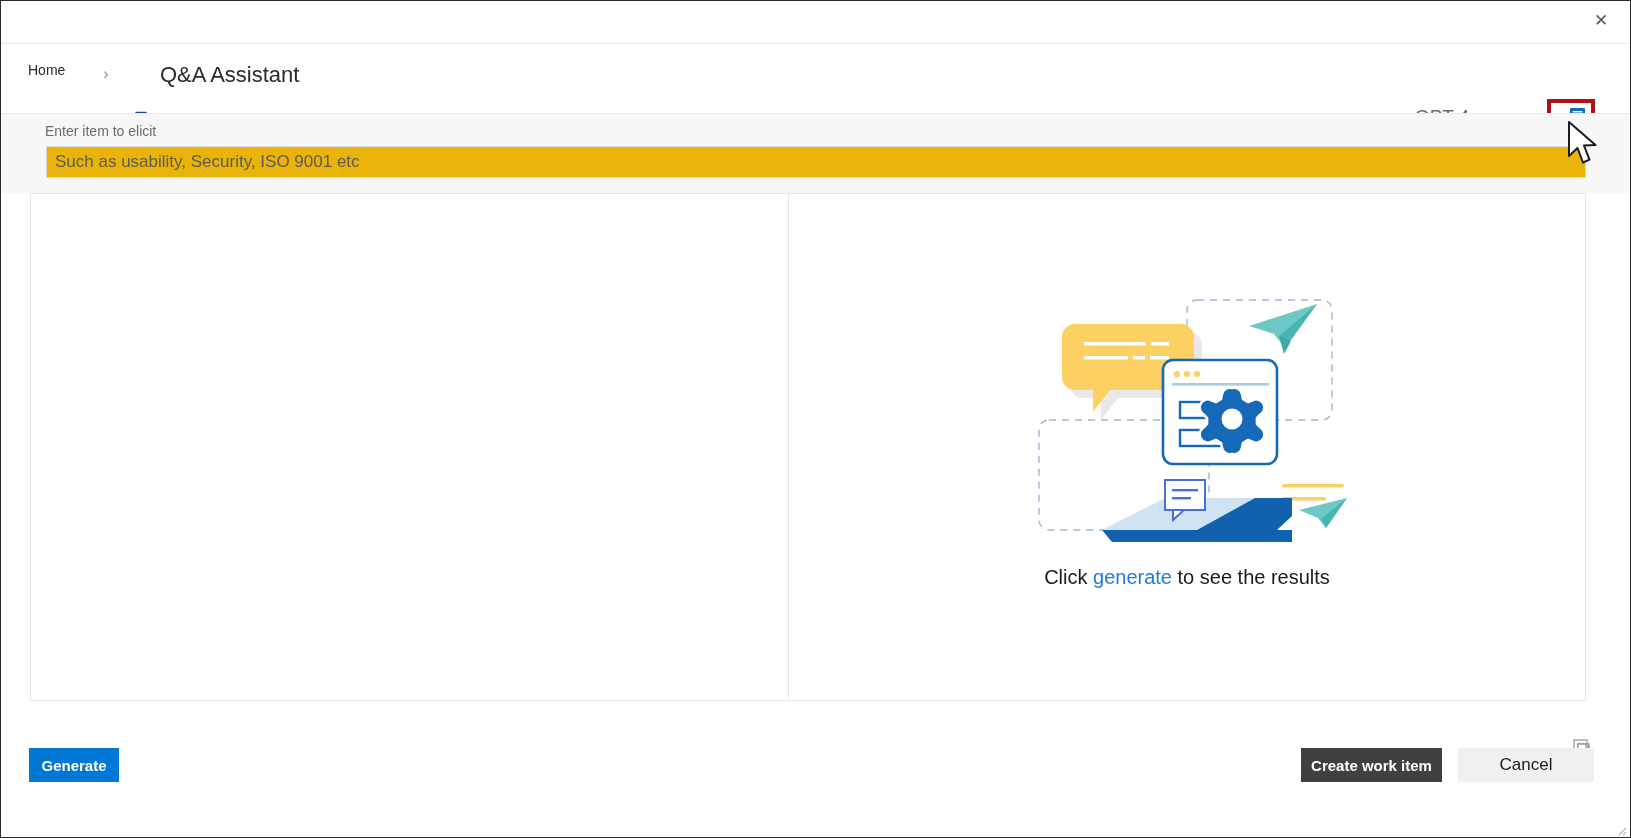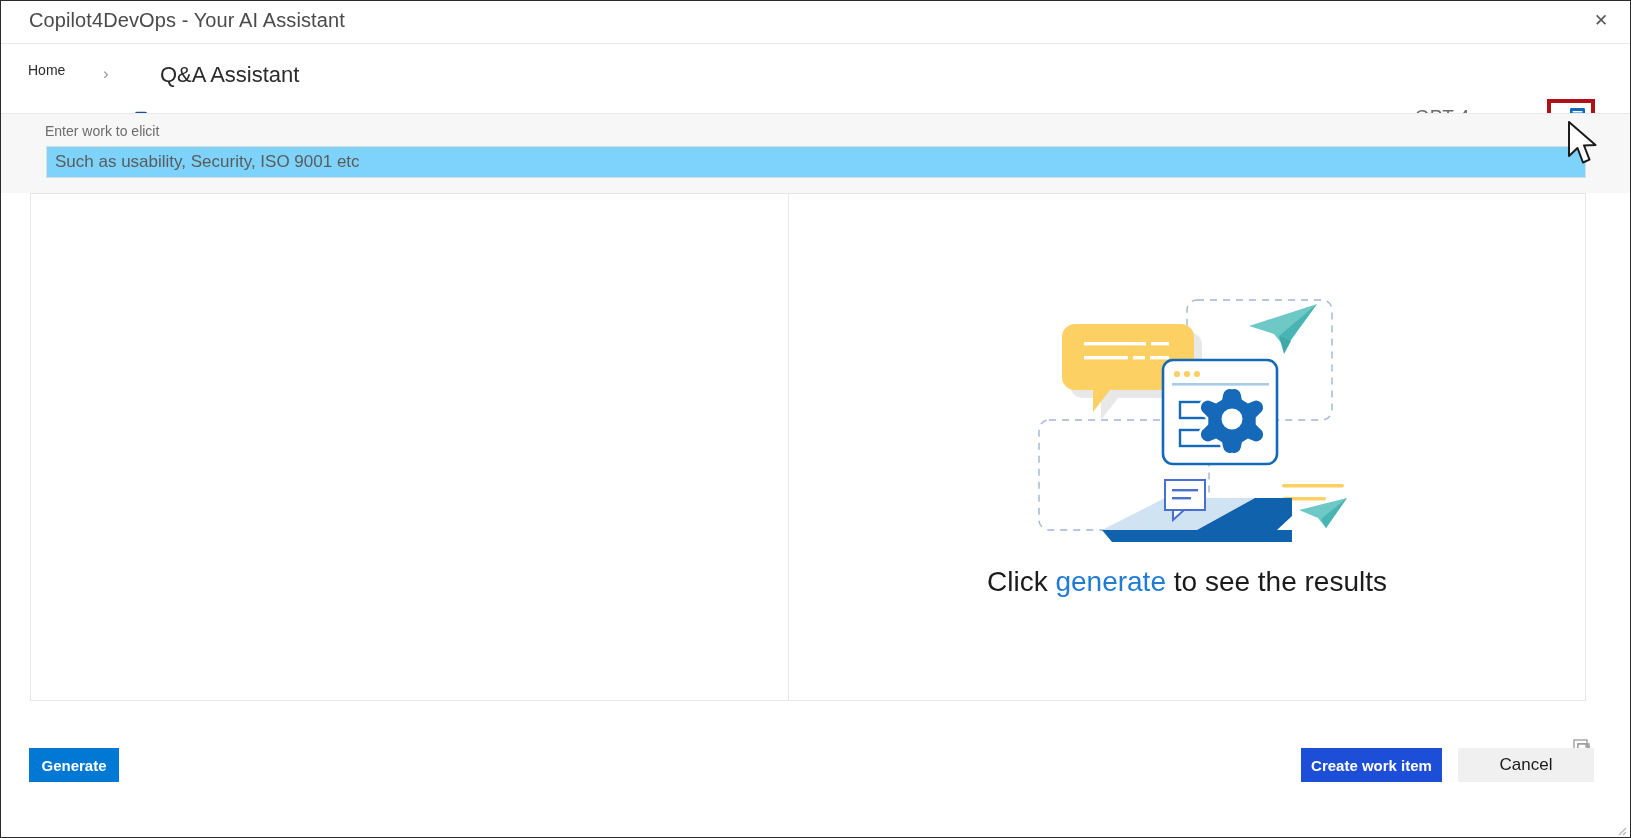--- a/index.html
+++ b/index.html
@@ -176,21 +176,21 @@
     white-space: nowrap;
   }
   .topic-input {
     position: absolute;
     left: 45px;
     top: 32px;
     width: 1540px;
     height: 32px;
     box-sizing: border-box;
     border: 1px solid #dcdcdc;
-    background: #7dd3fc;
+    background: #eab308;
     font-family: "Liberation Sans", sans-serif;
     font-size: 17px;
     color: #5b5b5b;
     padding: 0 8px;
     outline: none;
   }
   .topic-input::placeholder { color: #5b5b5b; opacity: 1; }
 
   
   .content-wrap {
@@ -222,21 +222,21 @@
     transform: translateX(-50%);
     width: 320px;
     height: 272px;
   }
   .result-hint {
     position: absolute;
     left: 0;
     right: 0;
     top: 372px;
     text-align: center;
-    font-size: 28px;
+    font-size: 20px;
     color: #1b1b1b;
     font-weight: 400;
   }
   .result-hint .accent { color: #1f7bd6; }
 
   
   .copy-icon {
     position: absolute;
     left: 1572px;
     top: 738px;
@@ -263,21 +263,21 @@
     width: 90px;
     height: 34px;
     background: #0078d4;
     color: #ffffff;
   }
   .btn-create {
     left: 1300px;
     top: 747px;
     width: 141px;
     height: 34px;
-    background: #1d4ed8;
+    background: #404040;
     color: #ffffff;
   }
   .btn-cancel {
     left: 1457px;
     top: 747px;
     width: 136px;
     height: 34px;
     background: #f0f0f0;
     color: #1b1b1b;
     font-weight: 400;
@@ -291,21 +291,20 @@
     height: 12px;
     cursor: nwse-resize;
   }
 </style>
 </head>
 <body>
 
 <div id="app">
 
   <div class="titlebar">
-    <div class="titlebar-text">Copilot4DevOps - Your AI Assistant</div>
     <div class="close-btn">✕</div>
   </div>
 
   <div class="breadcrumb-bar">
     <div class="crumb-home">Home</div>
     <div class="crumb-sep">›</div>
 
     <span class="crumb-icon" style="top:66px;">
       <svg width="26" height="26" viewBox="0 0 26 26">
         <rect x="8.5" y="2.5" width="11" height="9.5" rx="1.2" fill="#ffffff" stroke="#1b4f9c" stroke-width="1.3"></rect>
@@ -348,21 +347,21 @@
     </div>
 
     <span class="cursor-arrow">
       <svg width="34" height="46" viewBox="0 0 34 46">
         <path d="M2 1 L2 35 L10.5 27 L16 41.5 L22.5 38.7 L17 24.5 L28.5 24 Z" fill="#ffffff" stroke="#1b1b1b" stroke-width="2" stroke-linejoin="round"></path>
       </svg>
     </span>
   </div>
 
   <div class="topic-strip">
-    <div class="topic-label">Enter work to elicit</div>
+    <div class="topic-label">Enter item to elicit</div>
     <input class="topic-input" type="text" placeholder="Such as usability, Security, ISO 9001 etc" style="">
   </div>
 
   <div class="content-wrap">
 
     <div class="panel-left"></div>
 
     <div class="panel-right">
 
       <span class="illustration">

